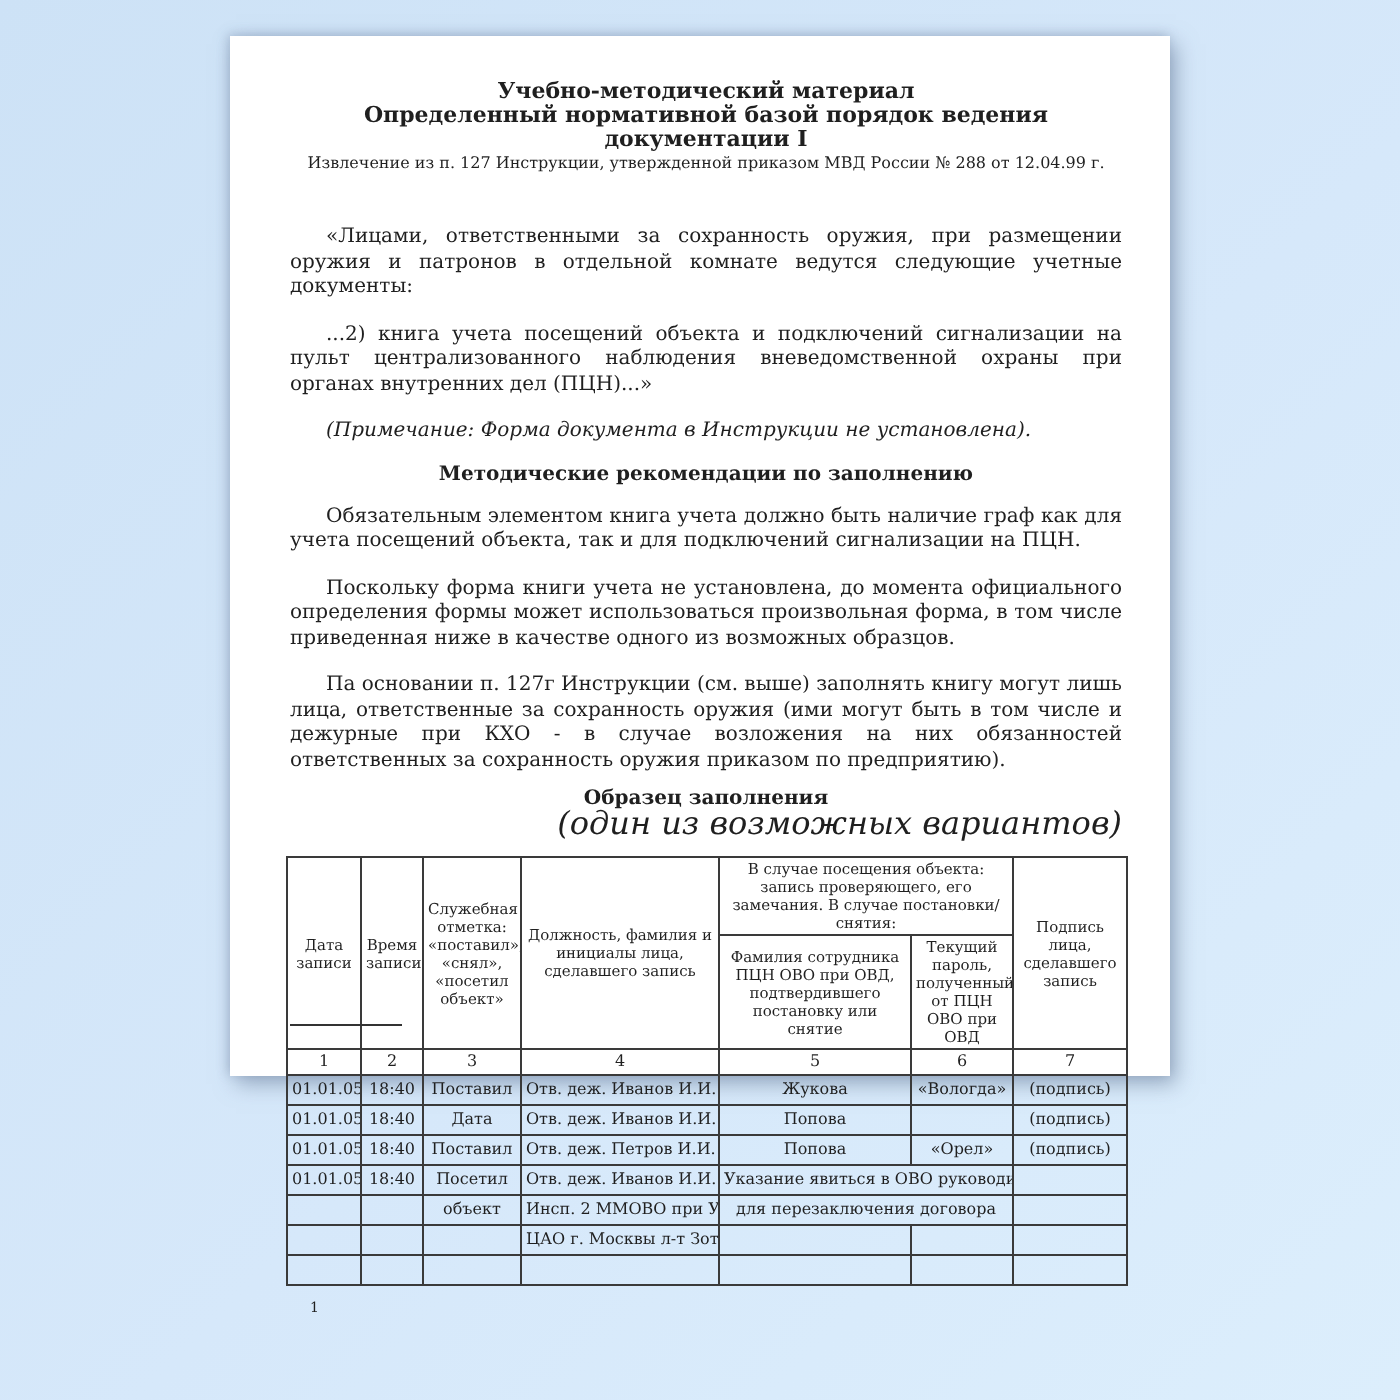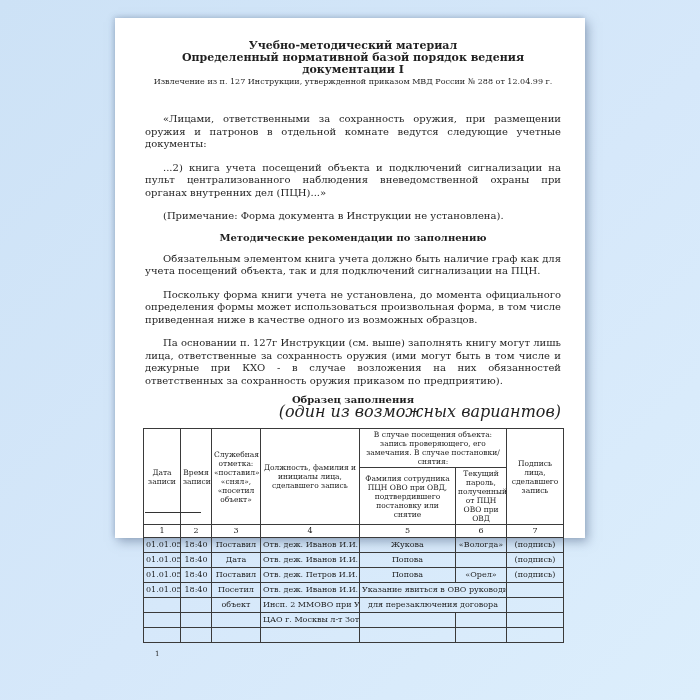--- a/index.html
+++ b/index.html
@@ -18,21 +18,21 @@
     box-sizing:border-box;
     padding:22px 24px 0 30px;
   }
   .doc-header{text-align:center;margin-bottom:26px;}
   .doc-header .h1,.doc-header .h2{font-weight:bold;font-size:11px;line-height:12px;}
   .doc-header .h3{font-weight:normal;font-size:8px;line-height:10px;margin-top:1px;}
   .para{
     font-size:10px;line-height:12.5px;text-align:justify;text-indent:18px;
     margin:0 0 11px 0;width:416px;
   }
-  .para.note{margin-bottom:9px;}
+  .para.note{font-style:italic;margin-bottom:9px;}
   .center-h{
     font-weight:bold;font-size:10px;line-height:12px;text-align:center;
     margin:0 0 9px 0;width:416px;
   }
   .center-sub{font-weight:normal;font-size:16px;line-height:12px;text-align:right;margin-top:0;font-style:italic;}
   .sample-block{margin-bottom:10px;}
   table.log{
     border-collapse:collapse;width:421px;margin-left:-2px;
     table-layout:fixed;
   }

